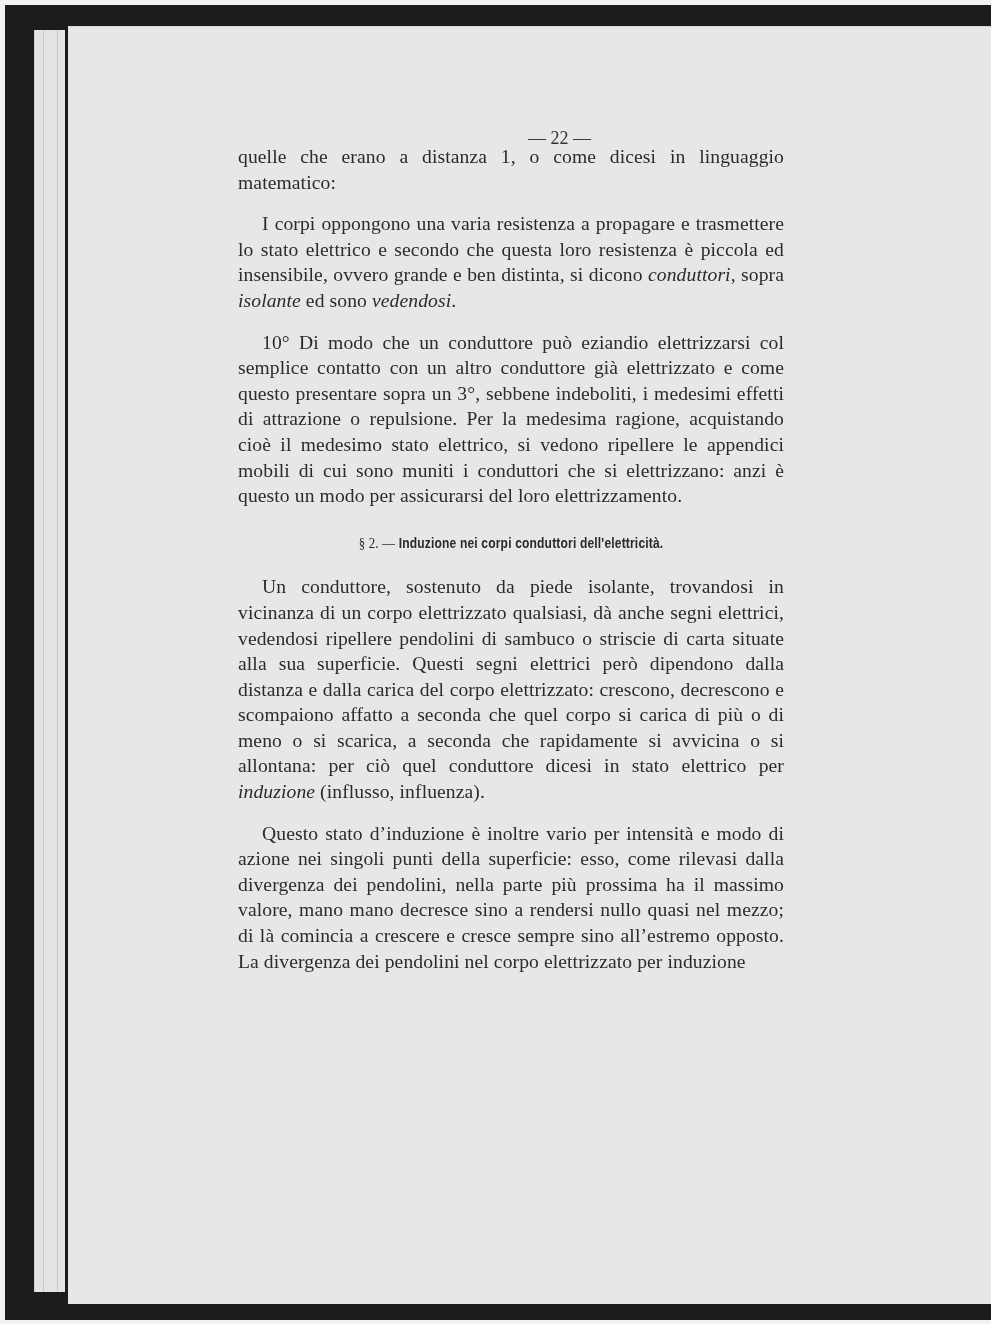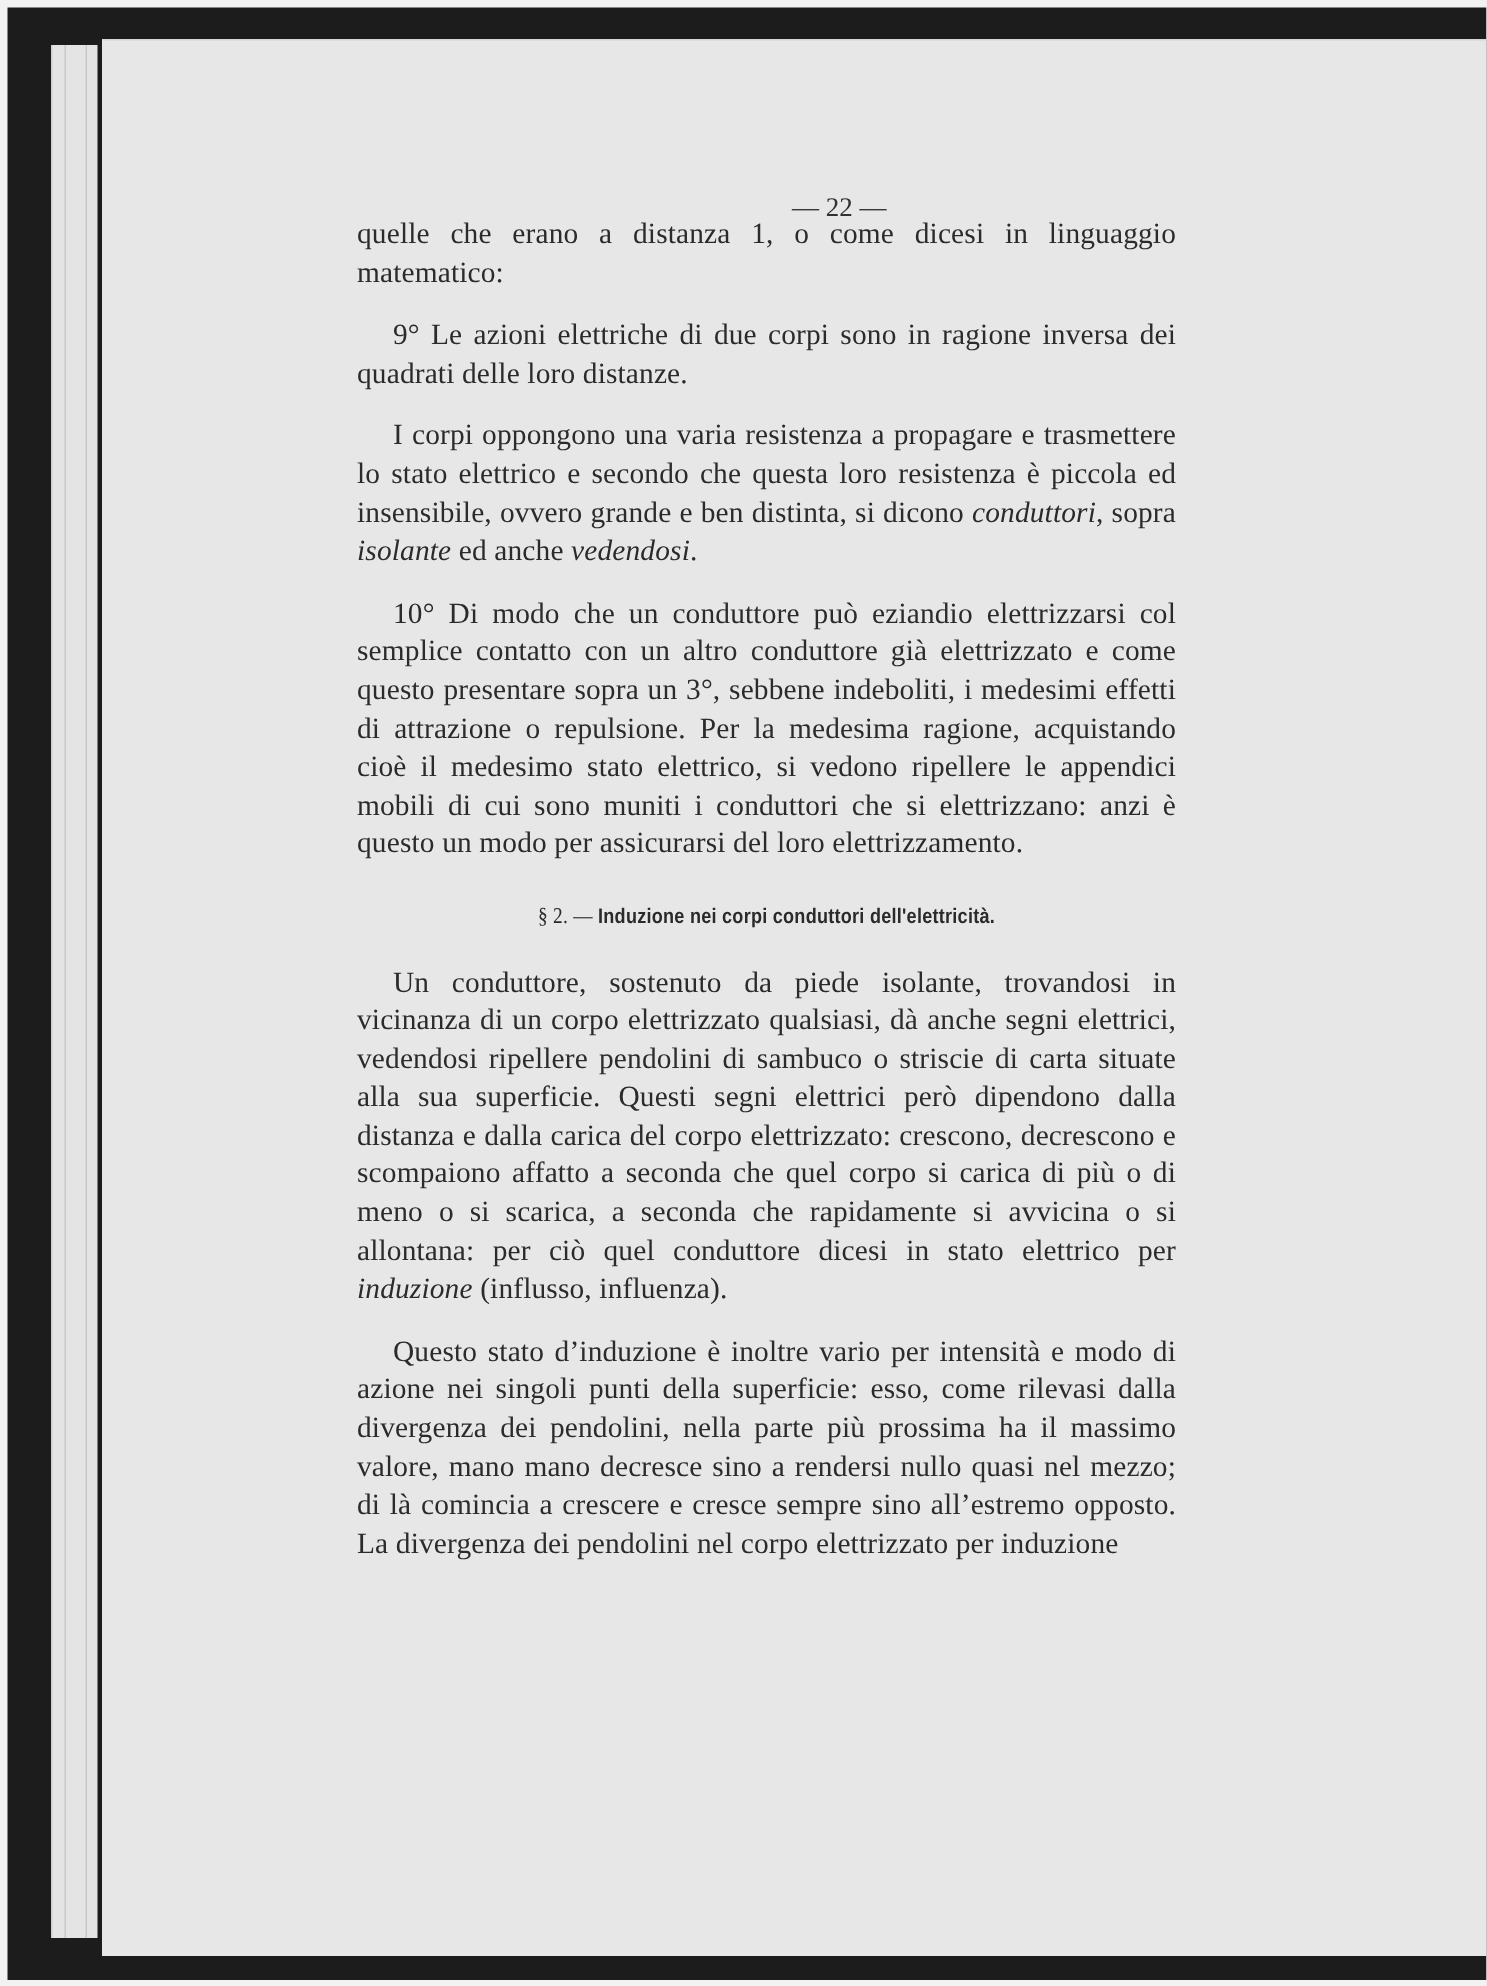--- a/index.html
+++ b/index.html
@@ -105,23 +105,22 @@
 <div class="scan-frame"></div>
 <div class="page-stack-edge"></div>
 
 <div class="page">
   <div class="page-number">— 22 —</div>
 </div>
 
 <div class="text-block">
   <p><span>quelle che erano a distanza 1, o come dicesi in linguaggio matematico:</span></p>
 
-  <p class="indent"><span>9° Le azioni elettriche di due corpi sono in ragione inversa dei quadrati delle loro distanze.</span></p>
 
-  <p class="indent"><span>I corpi oppongono una varia resistenza a propagare e trasmettere lo stato elettrico e secondo che questa loro resistenza è piccola ed insensibile, ovvero grande e ben distinta, si dicono </span><em>conduttori</em><span>, sopra </span><em>isolante</em><span> ed anche </span><em>vedendosi</em><span>.</span></p>
+  <p class="indent"><span>I corpi oppongono una varia resistenza a propagare e trasmettere lo stato elettrico e secondo che questa loro resistenza è piccola ed insensibile, ovvero grande e ben distinta, si dicono </span><em>conduttori</em><span>, sopra </span><em>isolante</em><span> ed sono </span><em>vedendosi</em><span>.</span></p>
 
   <p class="indent"><span>10° Di modo che un conduttore può eziandio elettrizzarsi col semplice contatto con un altro conduttore già elettrizzato e come questo presentare sopra un 3°, sebbene indeboliti, i medesimi effetti di attrazione o repulsione. Per la medesima ragione, acquistando cioè il medesimo stato elettrico, si vedono ripellere le appendici mobili di cui sono muniti i conduttori che si elettrizzano: anzi è questo un modo per assicurarsi del loro elettrizzamento.</span></p>
 
   <p class="section-heading"><span class="sec-num">§ 2. —</span> <span>Induzione nei corpi conduttori dell'elettricità.</span></p>
 
   <p class="indent"><span>Un conduttore, sostenuto da piede isolante, trovandosi in vicinanza di un corpo elettrizzato qualsiasi, dà anche segni elettrici, vedendosi ripellere pendolini di sambuco o striscie di carta situate alla sua superficie. Questi segni elettrici però dipendono dalla distanza e dalla carica del corpo elettrizzato: crescono, decrescono e scompaiono affatto a seconda che quel corpo si carica di più o di meno o si scarica, a seconda che rapidamente si avvicina o si allontana: per ciò quel conduttore dicesi in stato elettrico per </span><em>induzione</em><span> (influsso, influenza).</span></p>
 
   <p class="indent"><span>Questo stato d’induzione è inoltre vario per intensità e modo di azione nei singoli punti della superficie: esso, come rilevasi dalla divergenza dei pendolini, nella parte più prossima ha il massimo valore, mano mano decresce sino a rendersi nullo quasi nel mezzo; di là comincia a crescere e cresce sempre sino all’estremo opposto. La divergenza dei pendolini nel corpo elettrizzato per induzione</span></p>
 </div>
 

